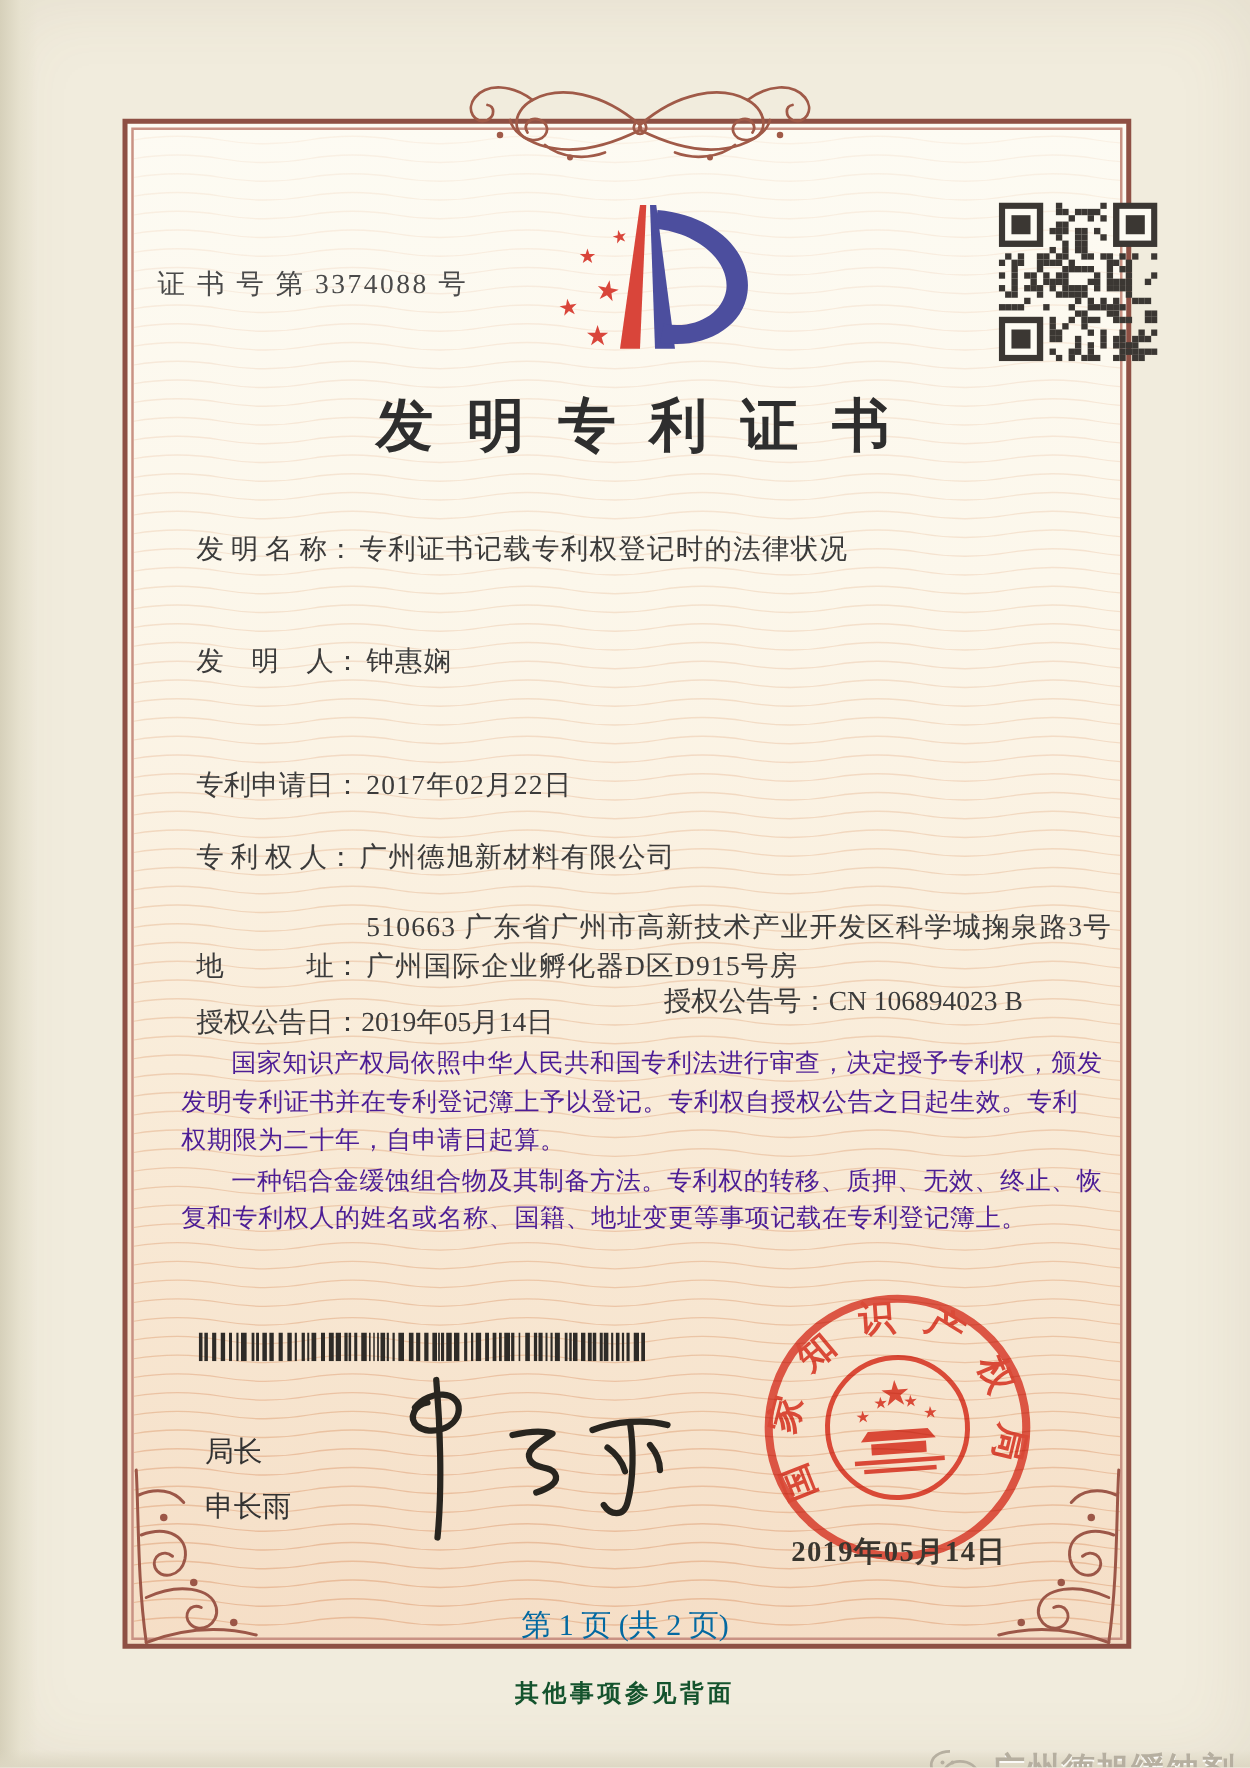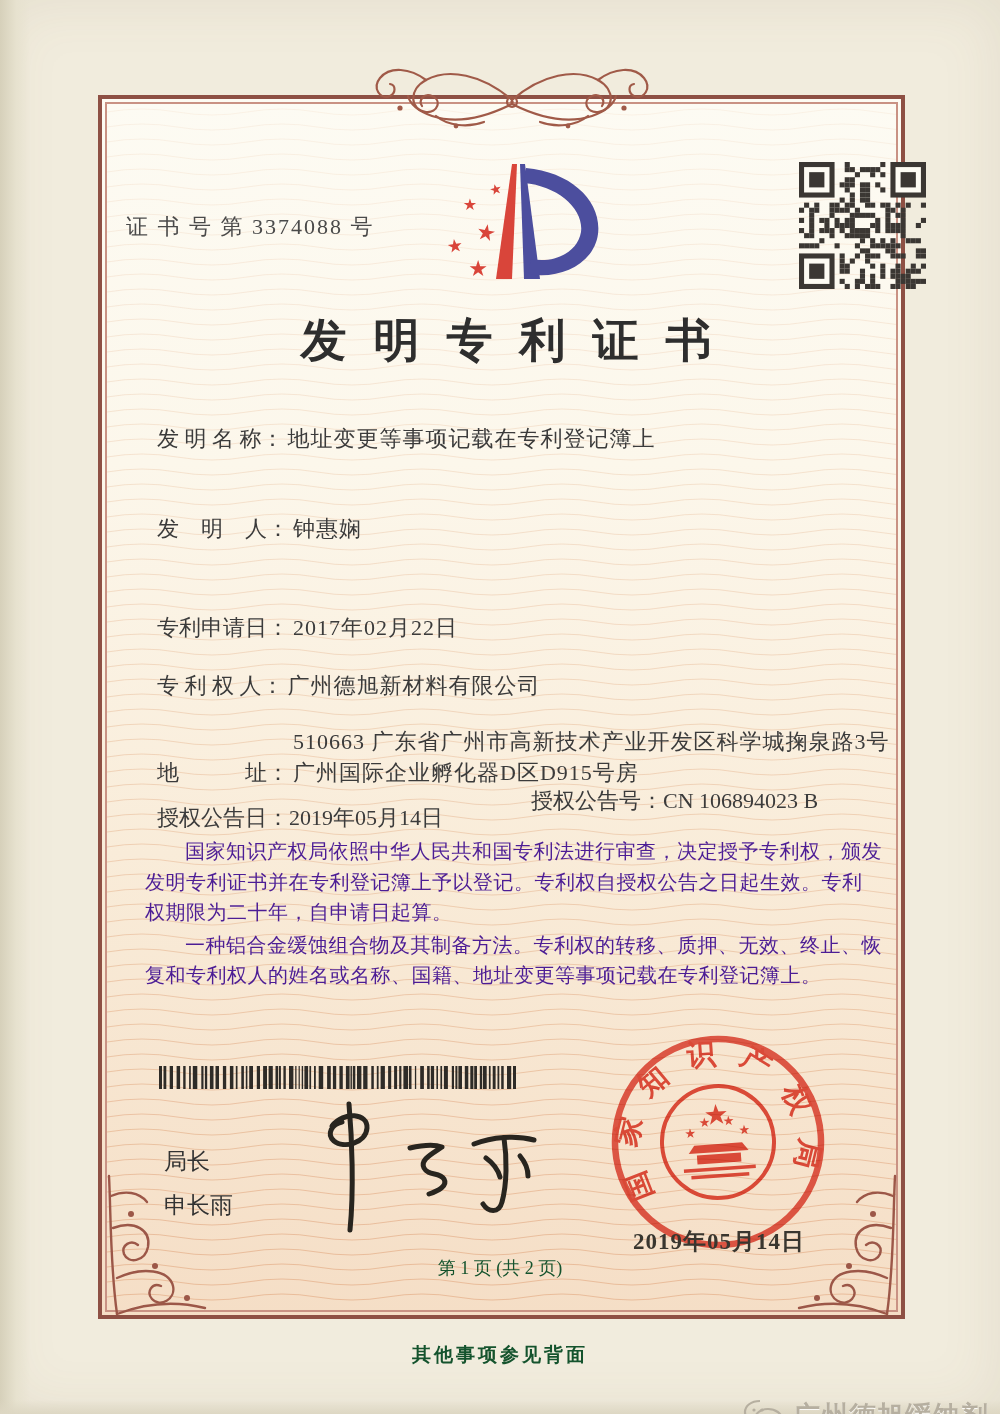--- a/index.html
+++ b/index.html
@@ -49,21 +49,21 @@
 
   .barcode{position:absolute;left:159px;top:1066px;width:358px;height:23px;}
 
   .director{position:absolute;left:164px;top:1140px;font-size:23px;line-height:44px;color:#333;}
   .signature{position:absolute;left:292px;top:1098px;width:252px;height:142px;}
 
   .seal{position:absolute;left:598px;top:1022px;width:240px;height:240px;transform:rotate(-4deg);mix-blend-mode:multiply;opacity:.95;}
   .seal-date{position:absolute;left:596px;top:1226px;width:246px;text-align:center;
     font-size:23px;font-weight:600;letter-spacing:1px;color:#39362f;}
 
-  .page-indicator{position:absolute;left:0;top:1256px;width:100%;text-align:center;font-size:18px;color:#14532d;}
+  .page-indicator{position:absolute;left:0;top:1284px;width:100%;text-align:center;font-size:24px;color:#0369a1;}
   .back-note{position:absolute;left:0;top:1342px;width:100%;text-align:center;
     font-size:19px;font-weight:600;letter-spacing:3px;color:#14532d;}
 
   .watermark{position:absolute;left:742px;top:1398px;display:flex;align-items:center;gap:7px;
     color:#b6afa0;font-size:27px;font-weight:600;letter-spacing:1px;
     text-shadow:0 1px 0 rgba(255,255,255,.85);justify-content:center;}
   .wm-icon{width:44px;height:36px;flex:0 0 auto;}
 </style>
 </head>
 <body>
@@ -420,21 +420,21 @@
           <rect x="0" y="18" width="7" height="7"></rect>
           <rect x="1" y="19" width="5" height="5" fill="#fdfbf3"></rect>
           <rect x="2" y="20" width="3" height="3" fill="#3b3733"></rect>
         </g>
       </svg>
 
     <h1 class="title">发明专利证书</h1>
 
     <div class="field-row row0">
       <span class="flabel">发 明 名 称：</span>
-      <span class="fvalue">地址变更等事项记载在专利登记簿上</span>
+      <span class="fvalue">专利证书记载专利权登记时的法律状况</span>
     </div>
     <div class="field-row row1">
       <span class="flabel">发　明　人：</span>
       <span class="fvalue">钟惠娴</span>
     </div>
     <div class="field-row row3">
       <span class="flabel">专利申请日：</span>
       <span class="fvalue">2017年02月22日</span>
     </div>
     <div class="field-row row4">

